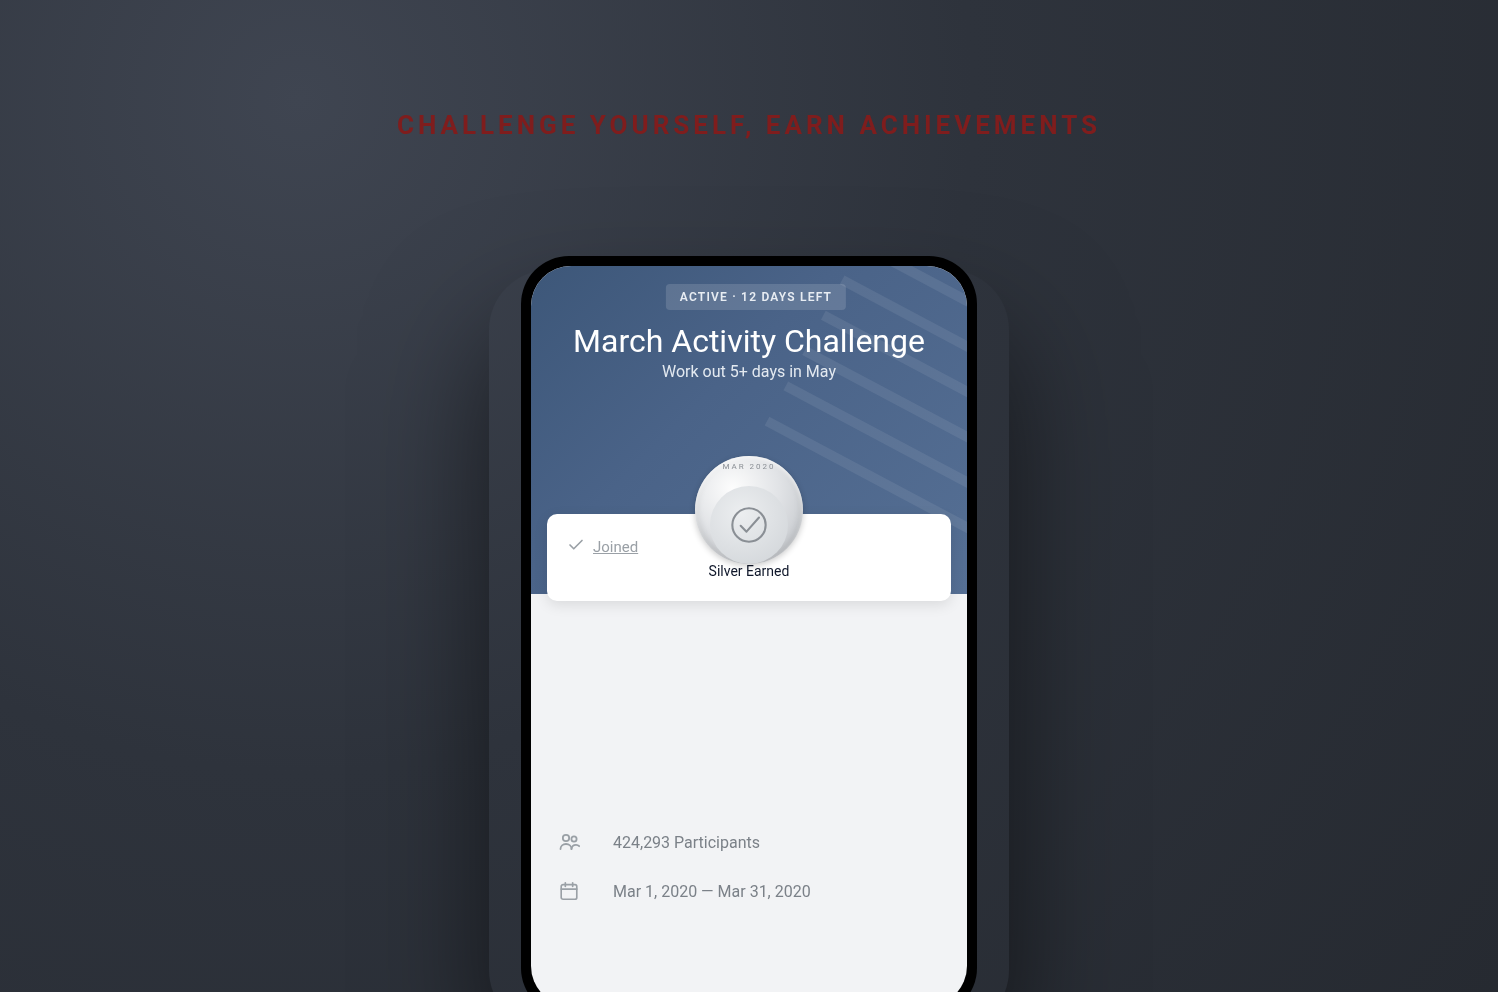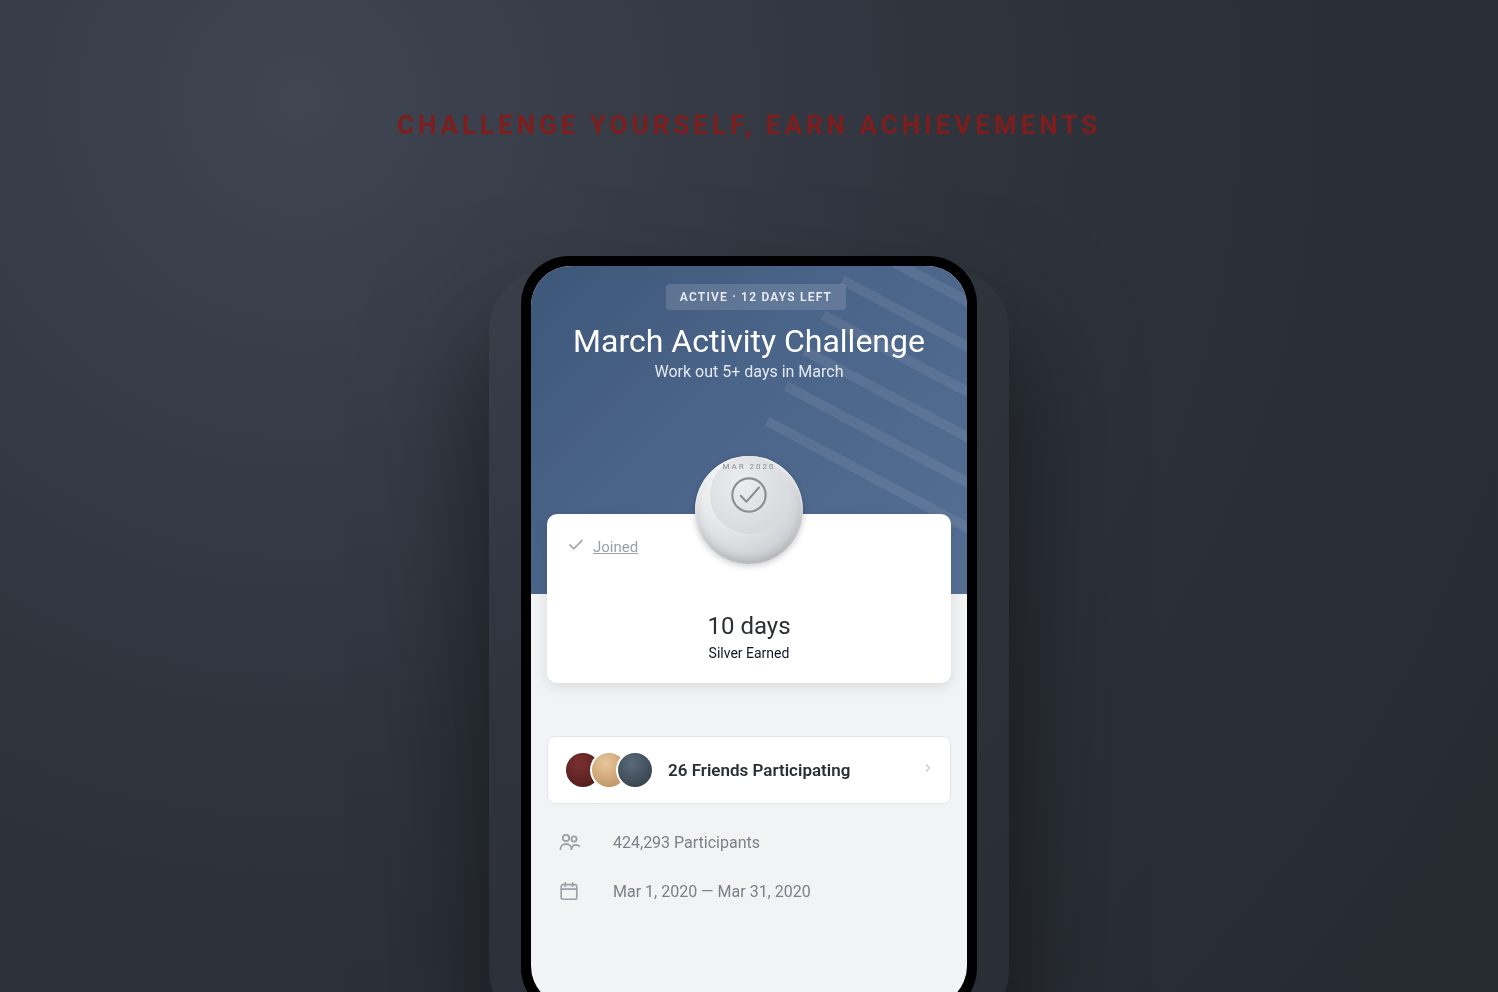--- a/index.html
+++ b/index.html
@@ -144,21 +144,21 @@
     width: 108px;
     height: 108px;
   }
   .medal-outer {
     width: 100%;
     height: 100%;
     border-radius: 50%;
     background: radial-gradient(circle at 35% 30%, #fdfdfd 0%, #e1e3e6 45%, #b8bcc1 100%);
     box-shadow: inset 0 2px 4px rgba(255,255,255,0.8), inset 0 -4px 8px rgba(0,0,0,0.15), 0 2px 6px rgba(0,0,0,0.2);
     display: flex;
-    align-items: flex-start;
+    align-items: flex-end;
     justify-content: center;
     position: relative;
   }
   .medal-inner {
     width: 78px;
     height: 78px;
     border-radius: 50%;
     background: radial-gradient(circle at 40% 35%, #eceef0, #cfd3d7);
     display: flex;
     align-items: center;
@@ -286,21 +286,21 @@
           <span></span>
           <span></span>
           <span></span>
           <span></span>
           <span></span>
           <span></span>
           <span></span>
       </div>
       <div class="status-pill">ACTIVE · 12 DAYS LEFT</div>
       <div class="challenge-title">March Activity Challenge</div>
-      <div class="challenge-subtitle">Work out 5+ days in March</div>
+      <div class="challenge-subtitle">Work out 5+ days in May</div>
     </div>
 
     <div class="card">
       <div class="joined-row">
         <span>
           <svg width="18" height="18" viewBox="0 0 24 24" fill="none" stroke="#9aa0a6" stroke-width="2.2" stroke-linecap="round" stroke-linejoin="round">
               <polyline points="20 6 9 17 4 12"></polyline>
             </svg>
         </span>
         <span>Joined</span>
@@ -311,38 +311,24 @@
           <div class="medal-arc">MAR 2020</div>
           <div class="medal-inner">
             <svg width="40" height="40" viewBox="0 0 48 48" fill="none" stroke="#8a8f95" stroke-width="2.5" stroke-linecap="round" stroke-linejoin="round">
               <circle cx="24" cy="24" r="20"></circle>
               <polyline points="14 25 21 32 36 15"></polyline>
             </svg>
           </div>
         </div>
       </div>
 
-      <div class="days-value">10 days</div>
       <div class="medal-label">Silver Earned</div>
 
     </div>
 
-    <div class="friends-card">
-      <div class="avatar-stack">
-        <div class="avatar"></div>
-        <div class="avatar"></div>
-        <div class="avatar"></div>
-      </div>
-      <div class="friends-text">26 Friends Participating</div>
-      <span class="chevron">
-        <svg width="12" height="20" viewBox="0 0 24 24" fill="none" stroke="#c4c8cd" stroke-width="2.5" stroke-linecap="round" stroke-linejoin="round">
-            <polyline points="9 18 15 12 9 6"></polyline>
-          </svg>
-      </span>
-    </div>
 
     <div class="detail-row participants">
       <span class="row-icon">
         <svg width="24" height="24" viewBox="0 0 24 24" fill="none" stroke="#9aa0a6" stroke-width="1.8" stroke-linecap="round" stroke-linejoin="round">
           <circle cx="9" cy="8" r="3.2"></circle>
           <path d="M3.5 19c0-3 2.5-5 5.5-5s5.5 2 5.5 5"></path>
           <circle cx="17" cy="9" r="2.6"></circle>
           <path d="M14.5 19c.3-2.6 2.2-4.2 4.5-4.2 1.3 0 2.4.5 3.2 1.4"></path>
         </svg>
       </span>

